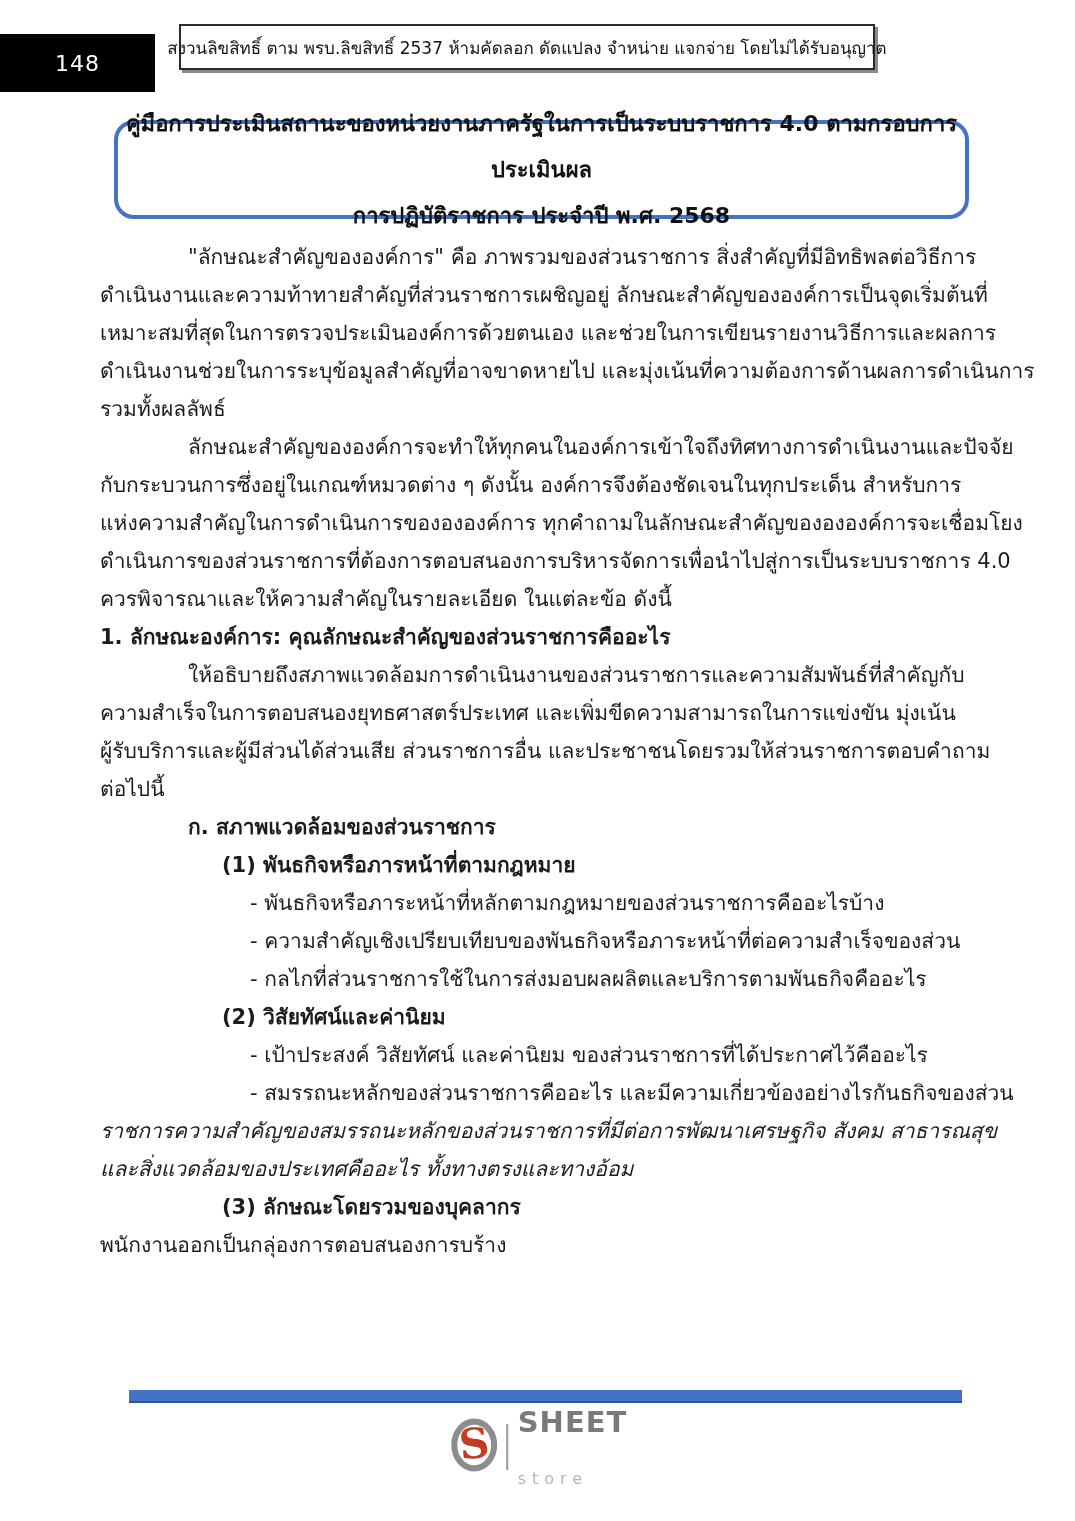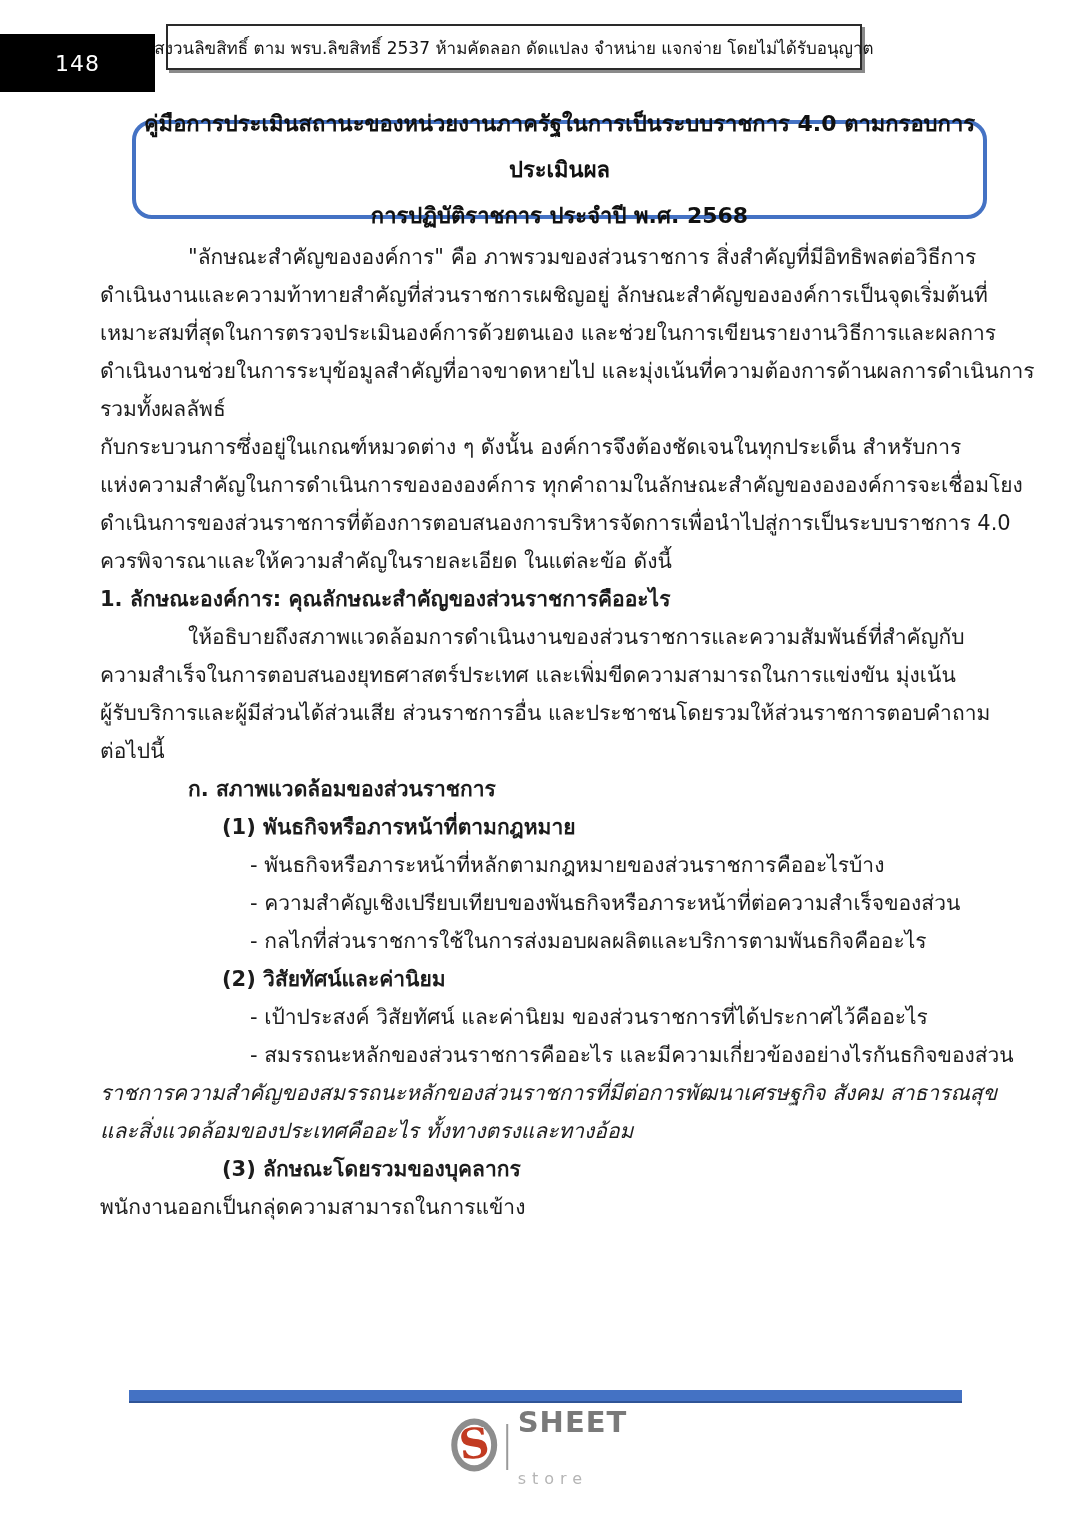--- a/index.html
+++ b/index.html
@@ -12,29 +12,29 @@
     overflow:hidden;
   }
   
   .page-tab{
     position:absolute;left:0;top:34px;width:155px;height:58px;
     background:#000;color:#fff;
     display:flex;align-items:center;justify-content:center;
     font-size:22px;letter-spacing:1px;
   }
   .copyright-box{
-    position:absolute;left:166px;top:24px;width:692px;height:42px;
+    position:absolute;left:179px;top:24px;width:692px;height:42px;
     border:2px solid #2a2a2a;background:#fff;
     box-shadow:3px 3px 0 #8a8a8a;
     display:flex;align-items:center;justify-content:center;
     font-size:17px;color:#141414;white-space:nowrap;
   }
   
   .title-box{
-    position:absolute;left:132px;top:120px;width:847px;height:91px;
+    position:absolute;left:114px;top:120px;width:847px;height:91px;
     border:4px solid #4472C4;border-radius:20px;background:#fff;
     display:flex;flex-direction:column;align-items:center;justify-content:center;
     text-align:center;font-weight:bold;font-size:22px;line-height:46px;color:#111;
   }
   
   .doc-body{
     position:absolute;left:100px;top:238px;width:876px;
     font-size:21px;color:#1c1c1c;
   }
   .line{height:38px;line-height:38px;white-space:nowrap;overflow:visible;}
@@ -75,41 +75,42 @@
     <div>คู่มือการประเมินสถานะของหน่วยงานภาครัฐในการเป็นระบบราชการ 4.0 ตามกรอบการประเมินผล</div>
     <div>การปฏิบัติราชการ ประจำปี พ.ศ. 2568</div>
   </div>
 
   <div class="doc-body">
       <div class="line ind-1">"ลักษณะสำคัญขององค์การ" คือ ภาพรวมของส่วนราชการ สิ่งสำคัญที่มีอิทธิพลต่อวิธีการ</div>
       <div class="line ind-0">ดำเนินงานและความท้าทายสำคัญที่ส่วนราชการเผชิญอยู่ ลักษณะสำคัญขององค์การเป็นจุดเริ่มต้นที่</div>
       <div class="line ind-0">เหมาะสมที่สุดในการตรวจประเมินองค์การด้วยตนเอง และช่วยในการเขียนรายงานวิธีการและผลการ</div>
       <div class="line ind-0">ดำเนินงานช่วยในการระบุข้อมูลสำคัญที่อาจขาดหายไป และมุ่งเน้นที่ความต้องการด้านผลการดำเนินการ</div>
       <div class="line ind-0">รวมทั้งผลลัพธ์</div>
+      <div class="line ind-1">ลักษณะสำคัญขององค์การจะทำให้ทุกคนในองค์การเข้าใจถึงทิศทางการดำเนินงานและปัจจัย</div>
       <div class="line ind-0">กับกระบวนการซึ่งอยู่ในเกณฑ์หมวดต่าง ๆ ดังนั้น องค์การจึงต้องชัดเจนในทุกประเด็น สำหรับการ</div>
       <div class="line ind-0">แห่งความสำคัญในการดำเนินการของององค์การ ทุกคำถามในลักษณะสำคัญของององค์การจะเชื่อมโยง</div>
       <div class="line ind-0">ดำเนินการของส่วนราชการที่ต้องการตอบสนองการบริหารจัดการเพื่อนำไปสู่การเป็นระบบราชการ  4.0</div>
       <div class="line ind-0">ควรพิจารณาและให้ความสำคัญในรายละเอียด ในแต่ละข้อ ดังนี้</div>
       <div class="line ind-0 b">1. ลักษณะองค์การ: คุณลักษณะสำคัญของส่วนราชการคืออะไร</div>
       <div class="line ind-1">ให้อธิบายถึงสภาพแวดล้อมการดำเนินงานของส่วนราชการและความสัมพันธ์ที่สำคัญกับ</div>
       <div class="line ind-0">ความสำเร็จในการตอบสนองยุทธศาสตร์ประเทศ และเพิ่มขีดความสามารถในการแข่งขัน มุ่งเน้น</div>
       <div class="line ind-0">ผู้รับบริการและผู้มีส่วนได้ส่วนเสีย ส่วนราชการอื่น และประชาชนโดยรวมให้ส่วนราชการตอบคำถาม</div>
       <div class="line ind-0">ต่อไปนี้</div>
       <div class="line ind-1 b">ก. สภาพแวดล้อมของส่วนราชการ</div>
       <div class="line ind-2 b">(1) พันธกิจหรือภารหน้าที่ตามกฎหมาย</div>
       <div class="line ind-3">- พันธกิจหรือภาระหน้าที่หลักตามกฎหมายของส่วนราชการคืออะไรบ้าง</div>
       <div class="line ind-3">- ความสำคัญเชิงเปรียบเทียบของพันธกิจหรือภาระหน้าที่ต่อความสำเร็จของส่วน</div>
       <div class="line ind-3">- กลไกที่ส่วนราชการใช้ในการส่งมอบผลผลิตและบริการตามพันธกิจคืออะไร</div>
       <div class="line ind-2 b">(2) วิสัยทัศน์และค่านิยม</div>
       <div class="line ind-3">- เป้าประสงค์ วิสัยทัศน์ และค่านิยม ของส่วนราชการที่ได้ประกาศไว้คืออะไร</div>
       <div class="line ind-3">- สมรรถนะหลักของส่วนราชการคืออะไร และมีความเกี่ยวข้องอย่างไรกันธกิจของส่วน</div>
       <div class="line ind-0 i">ราชการความสำคัญของสมรรถนะหลักของส่วนราชการที่มีต่อการพัฒนาเศรษฐกิจ สังคม สาธารณสุข</div>
       <div class="line ind-0 i">และสิ่งแวดล้อมของประเทศคืออะไร ทั้งทางตรงและทางอ้อม</div>
       <div class="line ind-2 b">(3) ลักษณะโดยรวมของบุคลากร</div>
-      <div class="line ind-0">พนักงานออกเป็นกลุ่ดความสามารถในการแข้าง</div>
+      <div class="line ind-0">พนักงานออกเป็นกลุ่องการตอบสนองการบร้าง</div>
     </div>
 
   <div class="footer-rule"></div>
 
   <div class="logo">
     <span>
       <svg width="52" height="58" viewBox="0 0 60 66" aria-hidden="true">
         <ellipse cx="30" cy="33" rx="23" ry="27" fill="none" stroke="#8d8d8d" stroke-width="7"></ellipse>
         <text x="30" y="48" text-anchor="middle" font-size="48" font-weight="bold" font-family="'DejaVu Serif','Liberation Serif',serif" fill="#c23b22" stroke="#ffffff" stroke-width="1.5" paint-order="stroke" transform="rotate(-6 30 33)">S</text>
       </svg>

